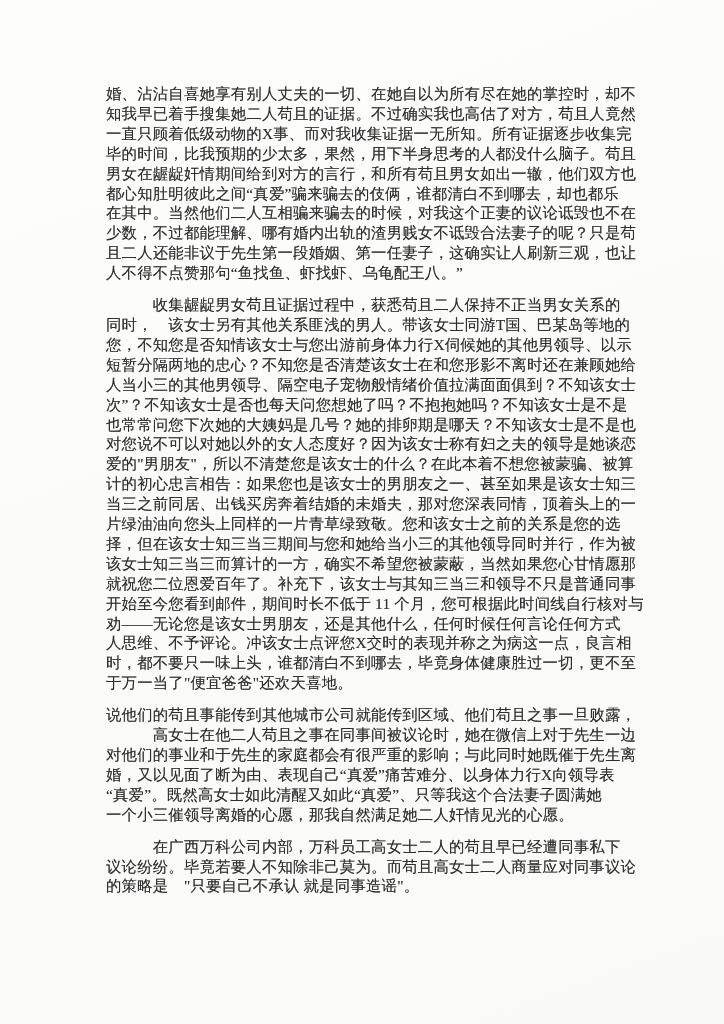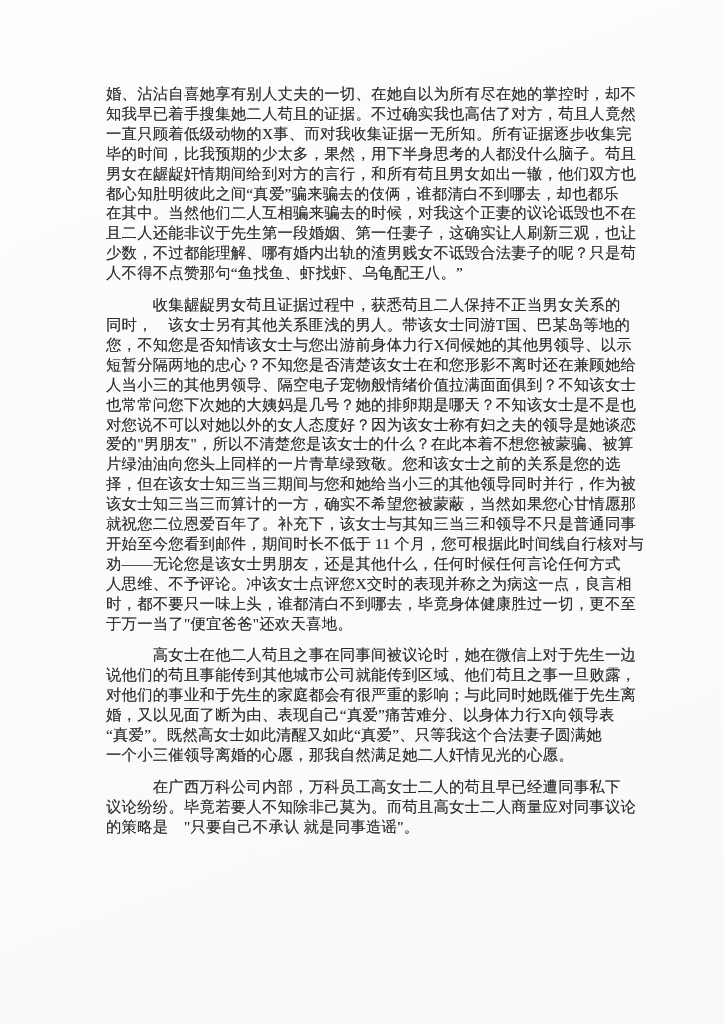--- a/index.html
+++ b/index.html
@@ -45,46 +45,49 @@
 <div class="page">
   <div class="text-block" id="text-block" style="color: rgb(47, 47, 47);">
       <div class="para">
         <div class="line">婚、沾沾自喜她享有别人丈夫的一切、在她自以为所有尽在她的掌控时，却不</div>
         <div class="line">知我早已着手搜集她二人苟且的证据。不过确实我也高估了对方，苟且人竟然</div>
         <div class="line">一直只顾着低级动物的X事、而对我收集证据一无所知。所有证据逐步收集完</div>
         <div class="line">毕的时间，比我预期的少太多，果然，用下半身思考的人都没什么脑子。苟且</div>
         <div class="line">男女在龌龊奸情期间给到对方的言行，和所有苟且男女如出一辙，他们双方也</div>
         <div class="line">都心知肚明彼此之间“真爱”骗来骗去的伎俩，谁都清白不到哪去，却也都乐</div>
         <div class="line">在其中。当然他们二人互相骗来骗去的时候，对我这个正妻的议论诋毁也不在</div>
+        <div class="line">少数，不过都能理解、哪有婚内出轨的渣男贱女不诋毁合法妻子的呢？只是苟</div>
         <div class="line">且二人还能非议于先生第一段婚姻、第一任妻子，这确实让人刷新三观，也让</div>
-        <div class="line">少数，不过都能理解、哪有婚内出轨的渣男贱女不诋毁合法妻子的呢？只是苟</div>
         <div class="line">人不得不点赞那句“鱼找鱼、虾找虾、乌龟配王八。”</div>
       </div>
       <div class="para">
         <div class="line">　　　收集龌龊男女苟且证据过程中，获悉苟且二人保持不正当男女关系的</div>
         <div class="line">同时，　该女士另有其他关系匪浅的男人。带该女士同游T国、巴某岛等地的</div>
         <div class="line">您，不知您是否知情该女士与您出游前身体力行X伺候她的其他男领导、以示</div>
         <div class="line">短暂分隔两地的忠心？不知您是否清楚该女士在和您形影不离时还在兼顾她给</div>
         <div class="line">人当小三的其他男领导、隔空电子宠物般情绪价值拉满面面俱到？不知该女士</div>
+        <div class="line">次”？不知该女士是否也每天问您想她了吗？不抱抱她吗？不知该女士是不是</div>
         <div class="line">也常常问您下次她的大姨妈是几号？她的排卵期是哪天？不知该女士是不是也</div>
         <div class="line">对您说不可以对她以外的女人态度好？因为该女士称有妇之夫的领导是她谈恋</div>
         <div class="line">爱的"男朋友"，所以不清楚您是该女士的什么？在此本着不想您被蒙骗、被算</div>
+        <div class="line">计的初心忠言相告：如果您也是该女士的男朋友之一、甚至如果是该女士知三</div>
+        <div class="line">当三之前同居、出钱买房奔着结婚的未婚夫，那对您深表同情，顶着头上的一</div>
         <div class="line">片绿油油向您头上同样的一片青草绿致敬。您和该女士之前的关系是您的选</div>
         <div class="line">择，但在该女士知三当三期间与您和她给当小三的其他领导同时并行，作为被</div>
         <div class="line">该女士知三当三而算计的一方，确实不希望您被蒙蔽，当然如果您心甘情愿那</div>
         <div class="line">就祝您二位恩爱百年了。补充下，该女士与其知三当三和领导不只是普通同事</div>
         <div class="line">开始至今您看到邮件，期间时长不低于 11 个月，您可根据此时间线自行核对与</div>
         <div class="line">劝——无论您是该女士男朋友，还是其他什么，任何时候任何言论任何方式</div>
         <div class="line">人思维、不予评论。冲该女士点评您X交时的表现并称之为病这一点，良言相</div>
         <div class="line">时，都不要只一味上头，谁都清白不到哪去，毕竟身体健康胜过一切，更不至</div>
         <div class="line">于万一当了"便宜爸爸"还欢天喜地。</div>
       </div>
       <div class="para">
+        <div class="line">说他们的苟且事能传到其他城市公司就能传到区域、他们苟且之事一旦败露，</div>
         <div class="line">　　　高女士在他二人苟且之事在同事间被议论时，她在微信上对于先生一边</div>
-        <div class="line">说他们的苟且事能传到其他城市公司就能传到区域、他们苟且之事一旦败露，</div>
         <div class="line">对他们的事业和于先生的家庭都会有很严重的影响；与此同时她既催于先生离</div>
         <div class="line">婚，又以见面了断为由、表现自己“真爱”痛苦难分、以身体力行X向领导表</div>
         <div class="line">“真爱”。既然高女士如此清醒又如此“真爱”、只等我这个合法妻子圆满她</div>
         <div class="line">一个小三催领导离婚的心愿，那我自然满足她二人奸情见光的心愿。</div>
       </div>
       <div class="para">
         <div class="line">　　　在广西万科公司内部，万科员工高女士二人的苟且早已经遭同事私下</div>
         <div class="line">议论纷纷。毕竟若要人不知除非己莫为。而苟且高女士二人商量应对同事议论</div>
         <div class="line">的策略是　"只要自己不承认 就是同事造谣"。</div>
       </div>

